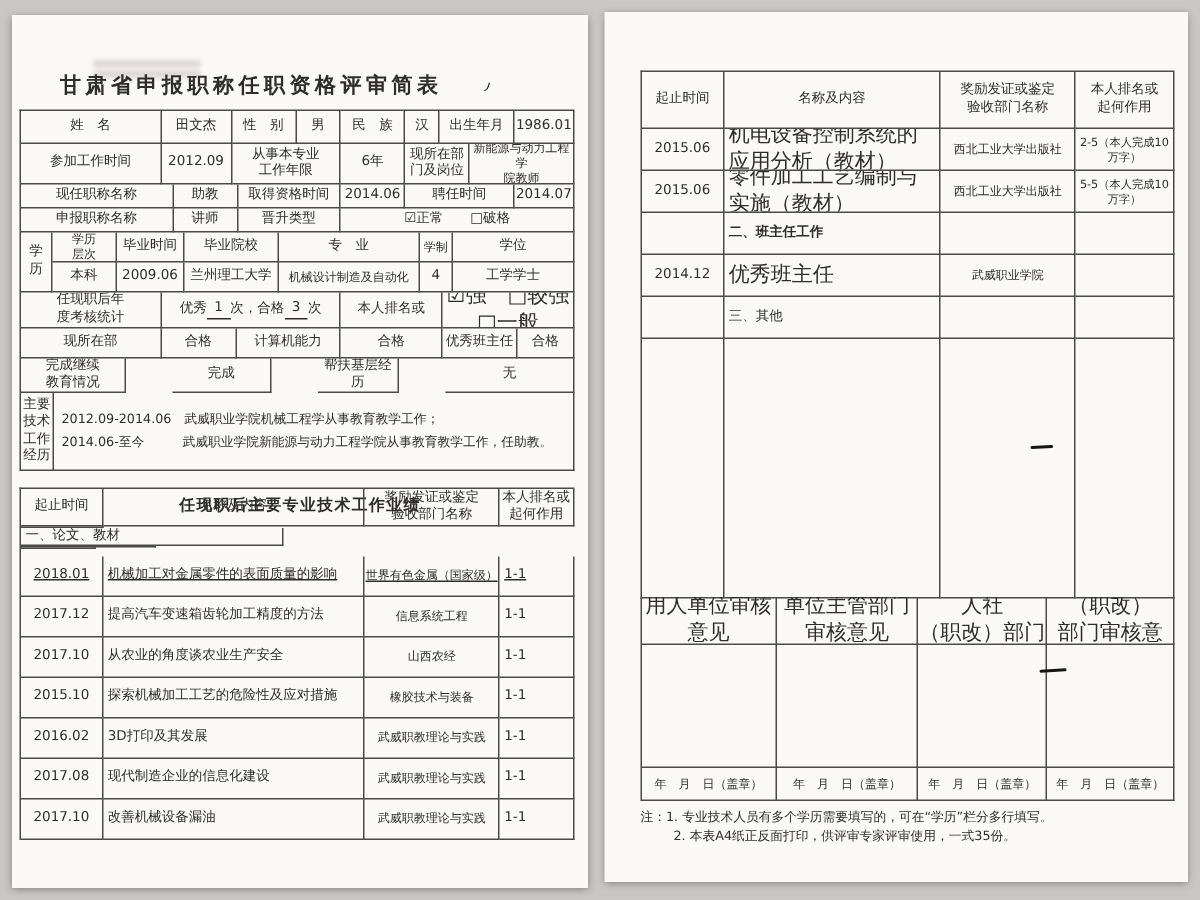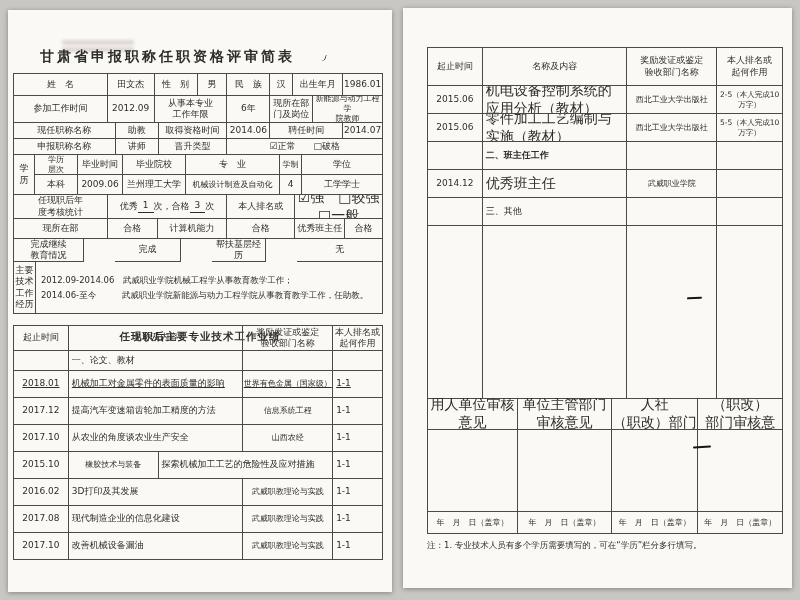--- a/index.html
+++ b/index.html
@@ -144,21 +144,21 @@
 
   <div class="tbl" style="left:5px;top:315px;width:370px;">
     <div class="tr" style="height:25px;">
       <div class="c" style="width:55px;">起止时间</div>
       <div class="c" style="width:175px;">名称及内容</div>
       <div class="c" style="width:90px;">奖励发证或鉴定
 验收部门名称</div>
       <div class="c" style="width:50px;">本人排名或
 起何作用</div>
     </div>
-    <div class="tr" style="height:20px;">
+    <div class="tr" style="height:20px;flex-direction:column;">
       <div class="c" style="width:55px;"></div>
       <div class="c cl" style="width:175px;">一、论文、教材</div>
       <div class="c" style="width:90px;"></div>
       <div class="c" style="width:50px;"></div>
     </div>
     <div class="tr" style="height:27px;text-decoration:underline;">
       <div class="c" style="width:55px;">2018.01</div>
       <div class="c cl" style="width:175px;">机械加工对金属零件的表面质量的影响</div>
       <div class="c s8" style="width:90px;">世界有色金属（国家级）</div>
       <div class="c cl" style="width:50px;">1-1</div>
@@ -170,22 +170,22 @@
       <div class="c cl" style="width:50px;">1-1</div>
     </div>
     <div class="tr" style="height:27px;">
       <div class="c" style="width:55px;">2017.10</div>
       <div class="c cl" style="width:175px;">从农业的角度谈农业生产安全</div>
       <div class="c s8" style="width:90px;">山西农经</div>
       <div class="c cl" style="width:50px;">1-1</div>
     </div>
     <div class="tr" style="height:27px;">
       <div class="c" style="width:55px;">2015.10</div>
+      <div class="c cl" style="width:175px;">探索机械加工工艺的危险性及应对措施</div>
       <div class="c s8" style="width:90px;">橡胶技术与装备</div>
-      <div class="c cl" style="width:175px;">探索机械加工工艺的危险性及应对措施</div>
       <div class="c cl" style="width:50px;">1-1</div>
     </div>
     <div class="tr" style="height:27px;">
       <div class="c" style="width:55px;">2016.02</div>
       <div class="c cl" style="width:175px;">3D打印及其发展</div>
       <div class="c s8" style="width:90px;">武威职教理论与实践</div>
       <div class="c cl" style="width:50px;">1-1</div>
     </div>
     <div class="tr" style="height:27px;">
       <div class="c" style="width:55px;">2017.08</div>
@@ -271,17 +271,18 @@
     <div class="tr" style="height:22px;">
       <div class="c s8" style="width:90px;">年　月　日（盖章）</div>
       <div class="c s8" style="width:95px;">年　月　日（盖章）</div>
       <div class="c s8" style="width:86px;">年　月　日（盖章）</div>
       <div class="c s8" style="width:85px;">年　月　日（盖章）</div>
     </div>
   </div>
 
   <div class="notes">
     <div class="n1">注：1. 专业技术人员有多个学历需要填写的，可在“学历”栏分多行填写。</div>
+    <div class="n2">2. 本表A4纸正反面打印，供评审专家评审使用，一式35份。</div>
   </div>
 
   <div class="dash" style="left:284px;top:289px;width:15px;"></div>
   <div class="dash" style="left:290px;top:438px;width:18px;"></div>
 </div>
 
 </body></html>

